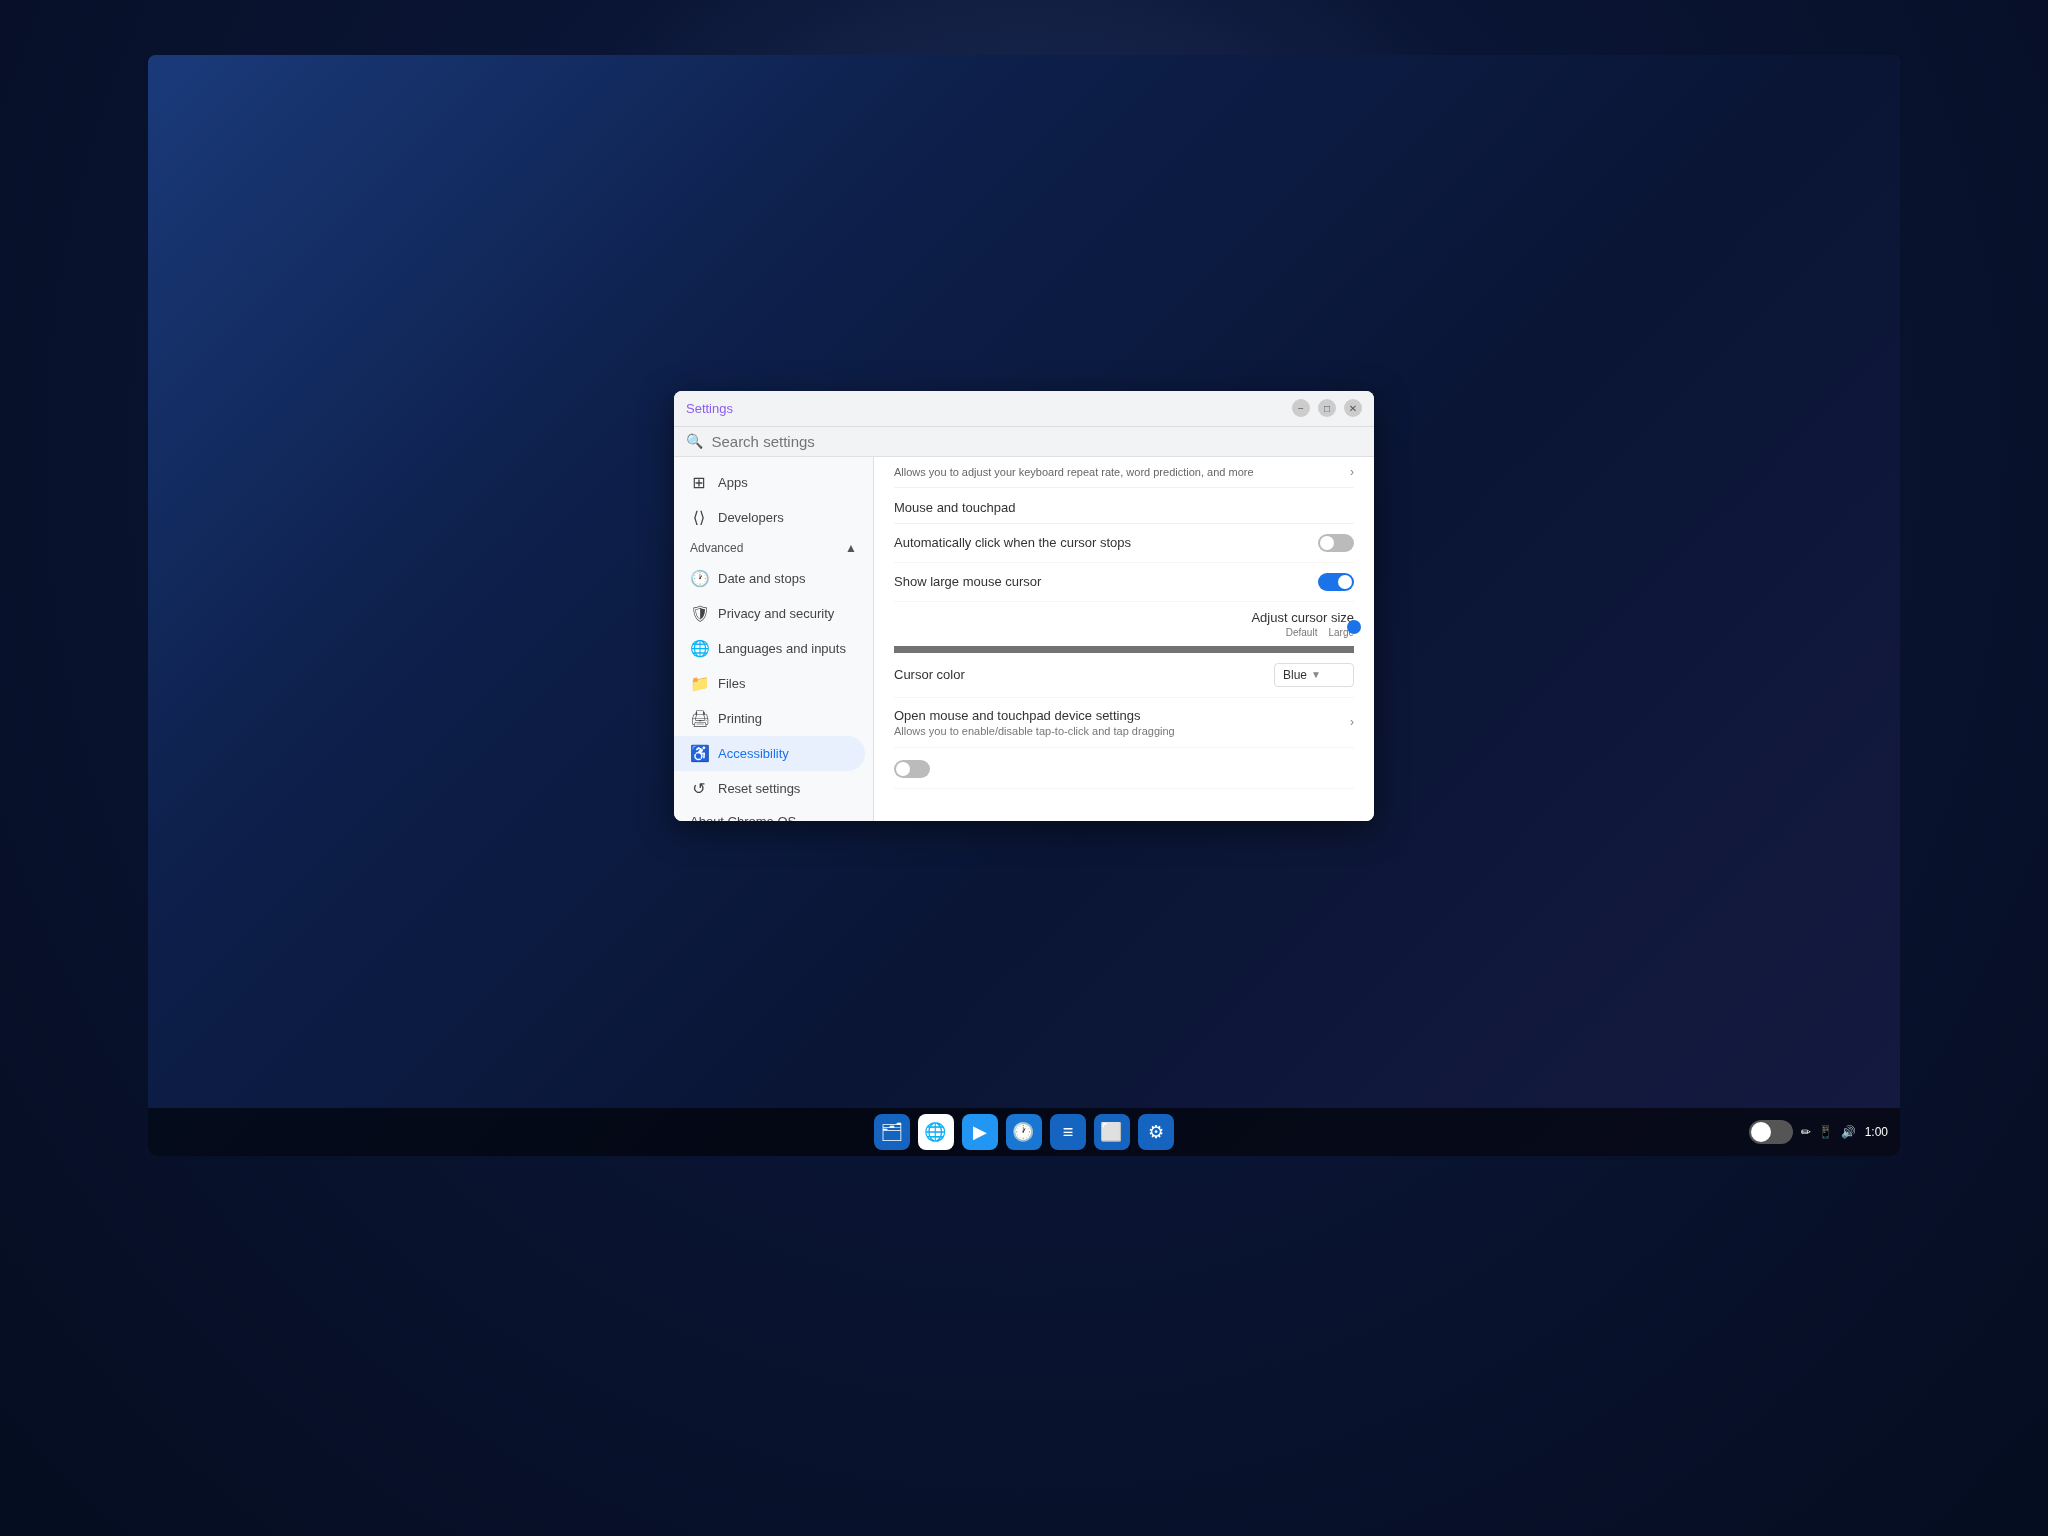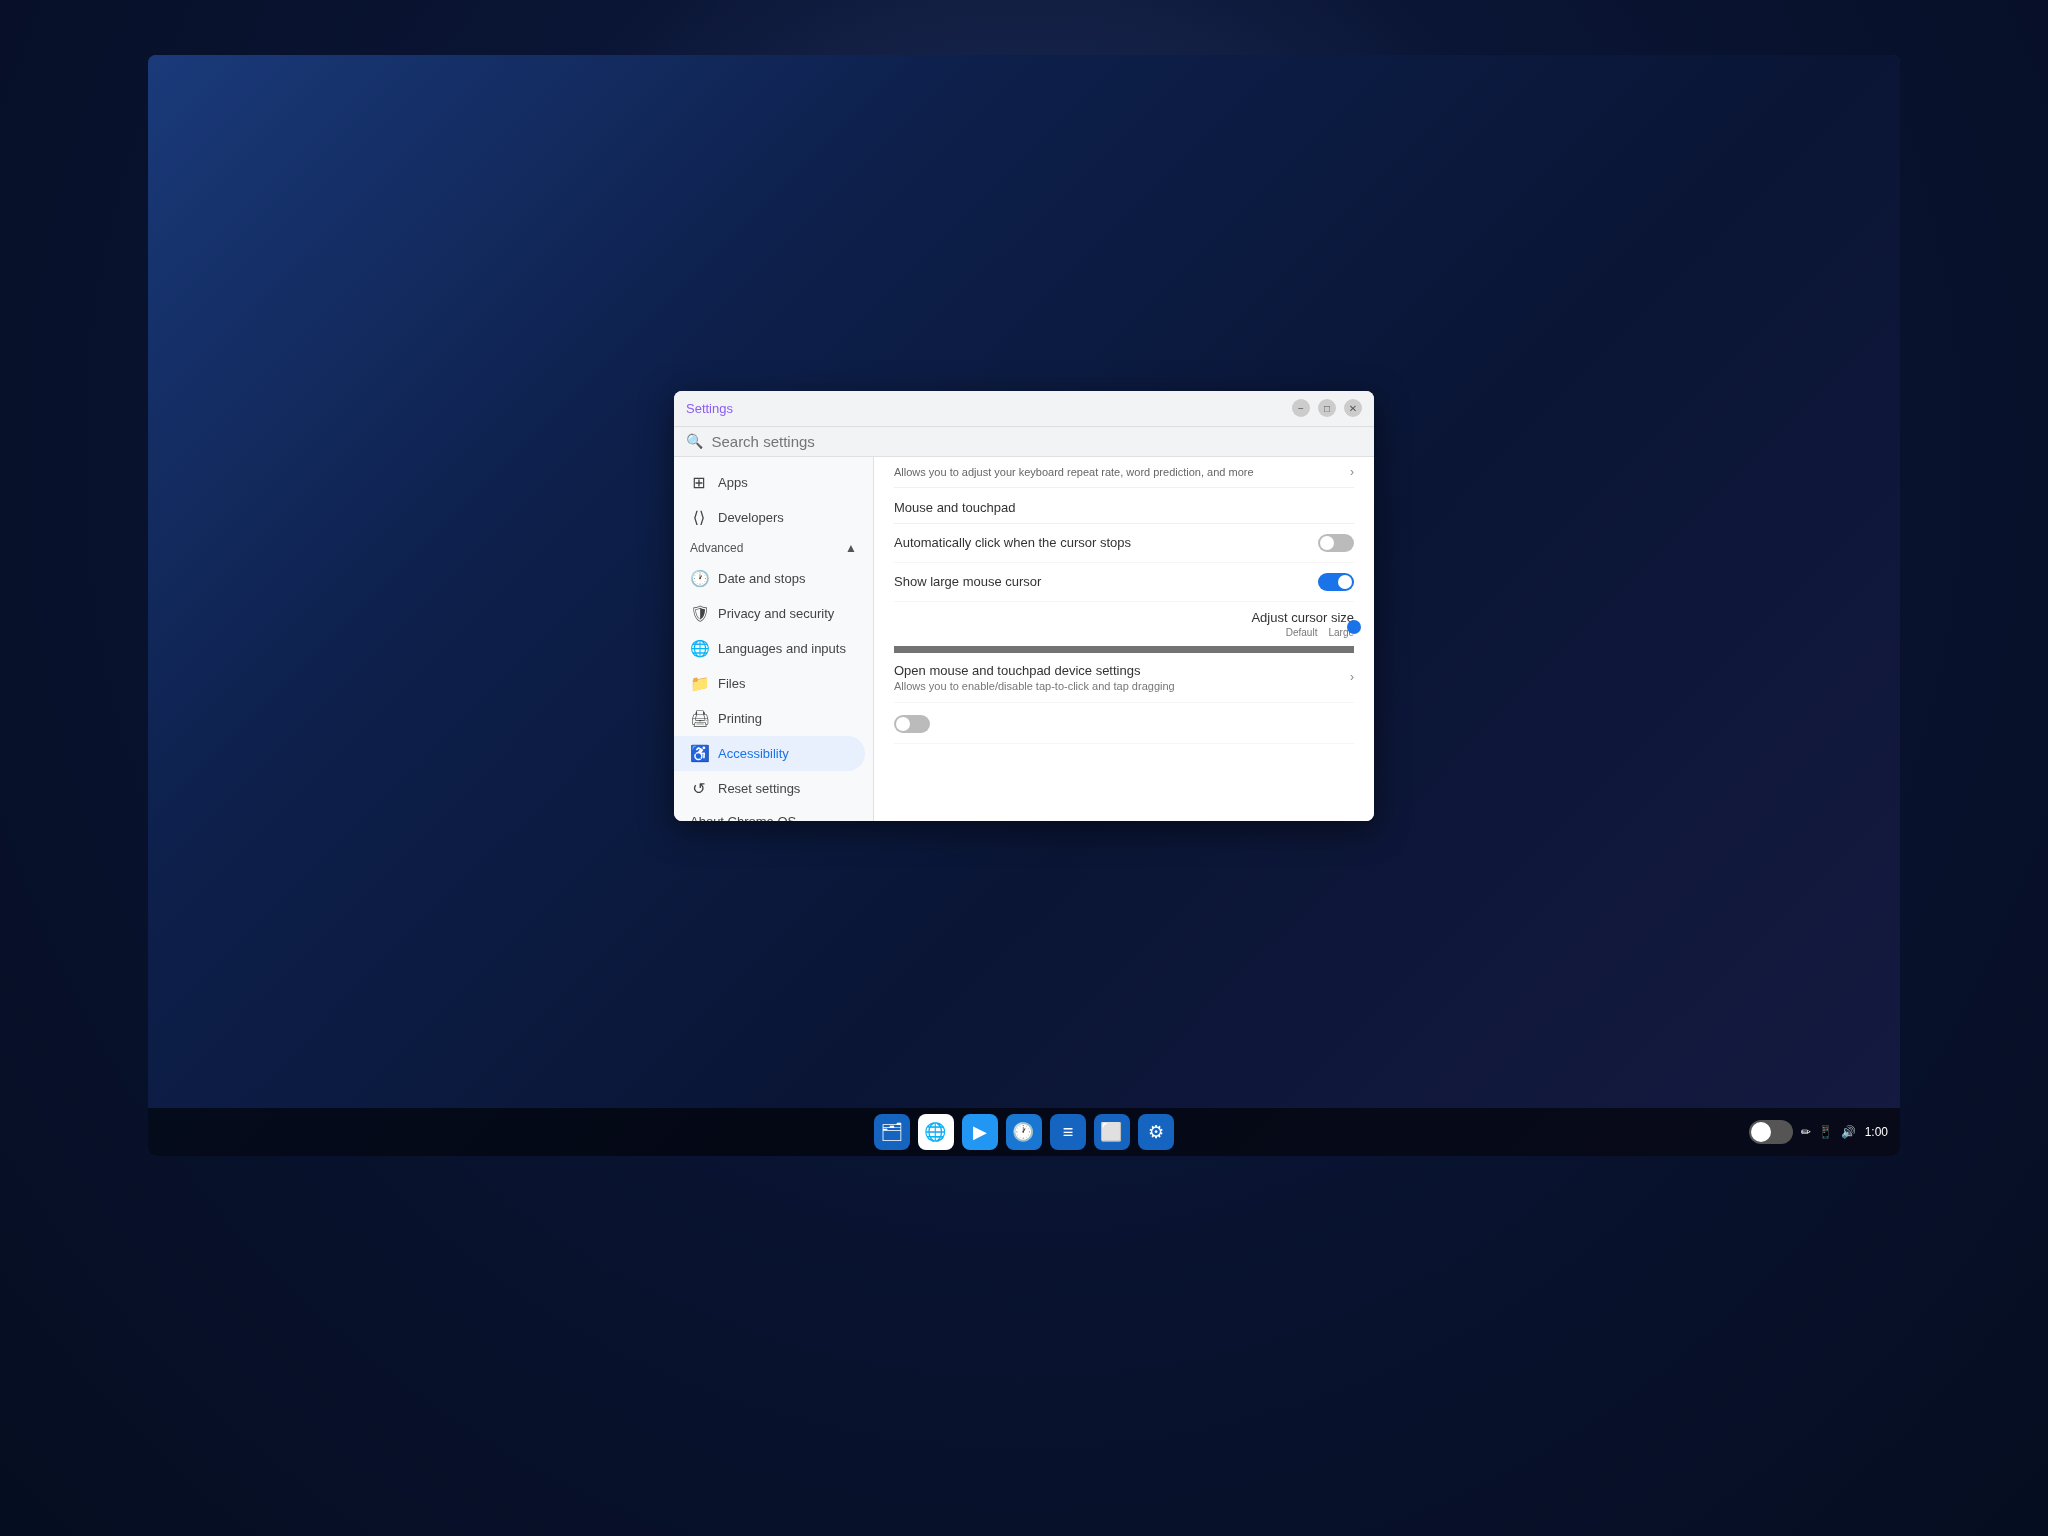--- a/index.html
+++ b/index.html
@@ -513,20 +513,27 @@
                 <div class="slider-fill"></div>
                 <div class="slider-thumb"></div>
               </div>
               <div class="slider-labels">
                 <span>Default</span>
                 <span>Large</span>
               </div>
             </div>
           </div>
 
+          <div class="setting-row">
+            <span class="setting-label">Cursor color</span>
+            <div class="dropdown">
+              <span>Blue</span>
+              <span class="dropdown-arrow">▼</span>
+            </div>
+          </div>
 
 
           <div class="clickable-row">
             <div class="setting-row-text">
               <div class="setting-label">Open mouse and touchpad device settings</div>
               <div class="setting-desc">Allows you to enable/disable tap-to-click and tap dragging</div>
             </div>
             <span class="row-arrow">›</span>
           </div>
 

